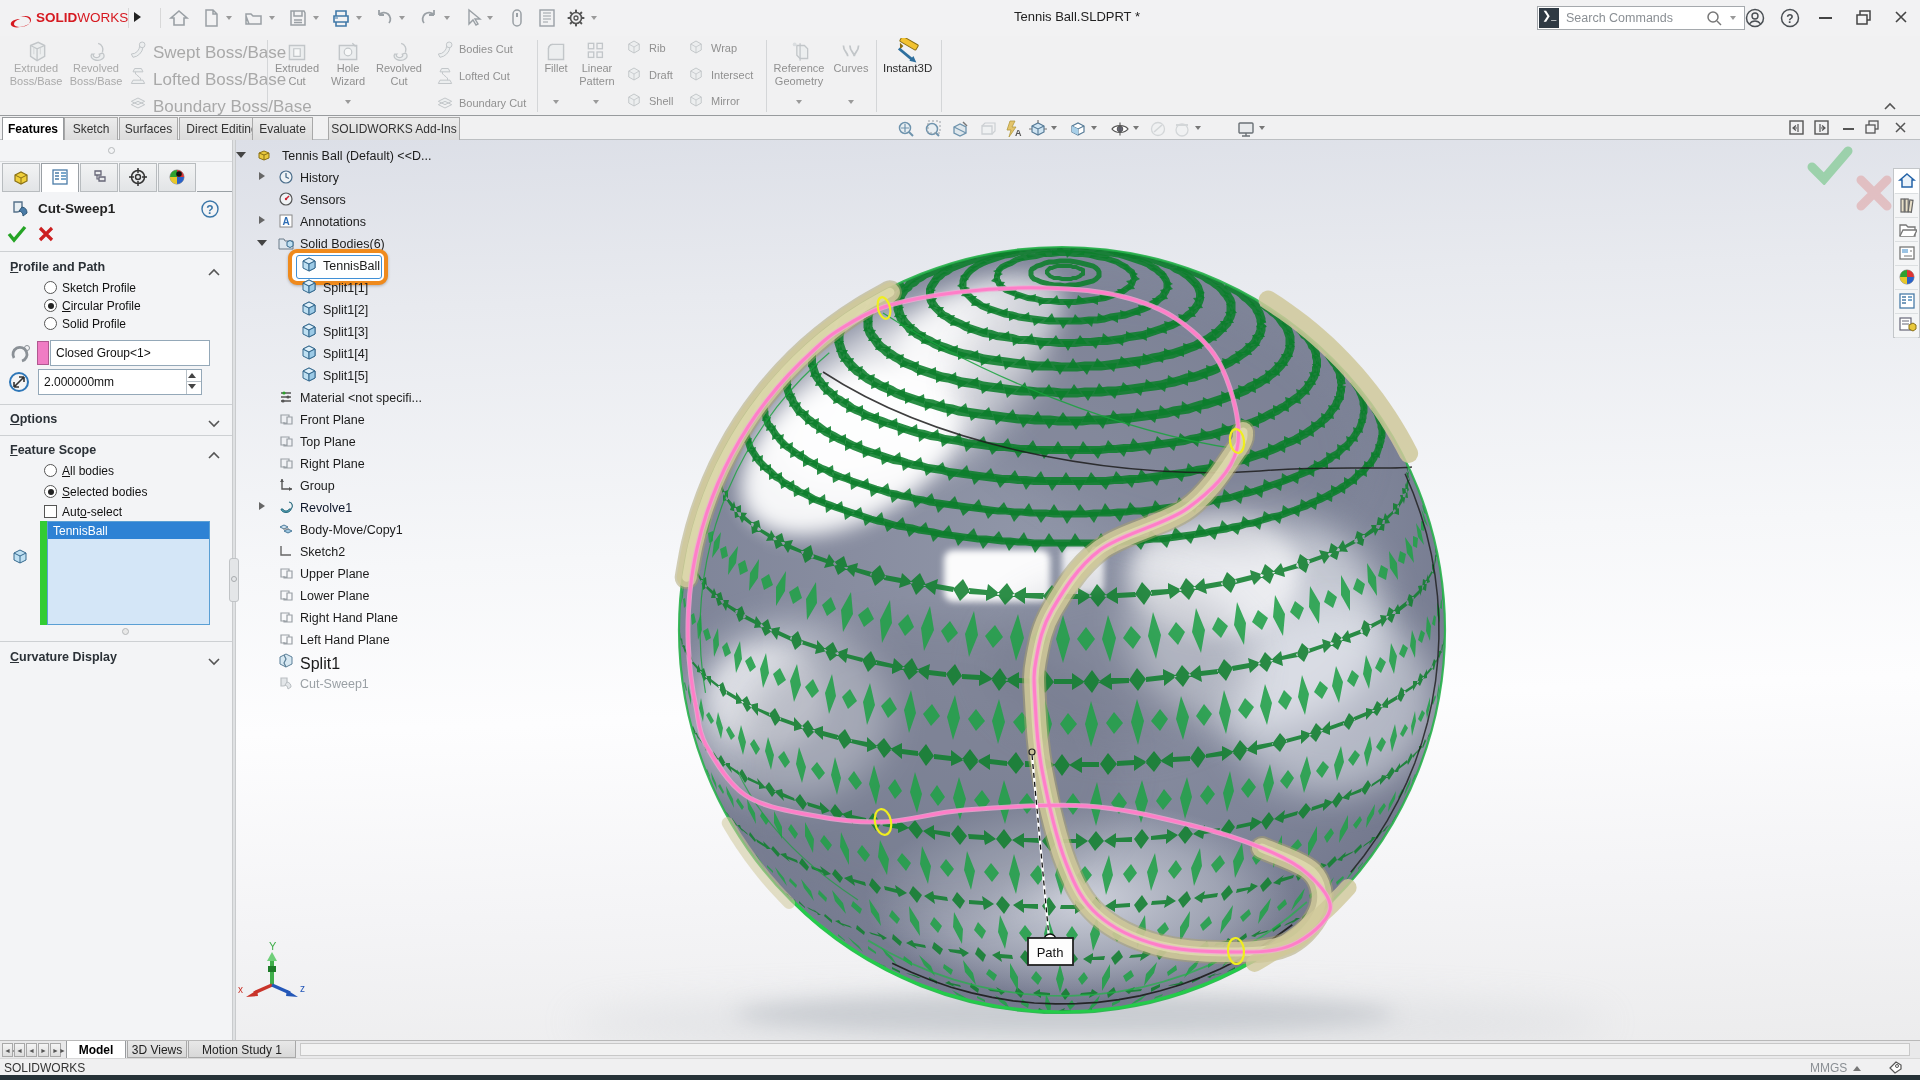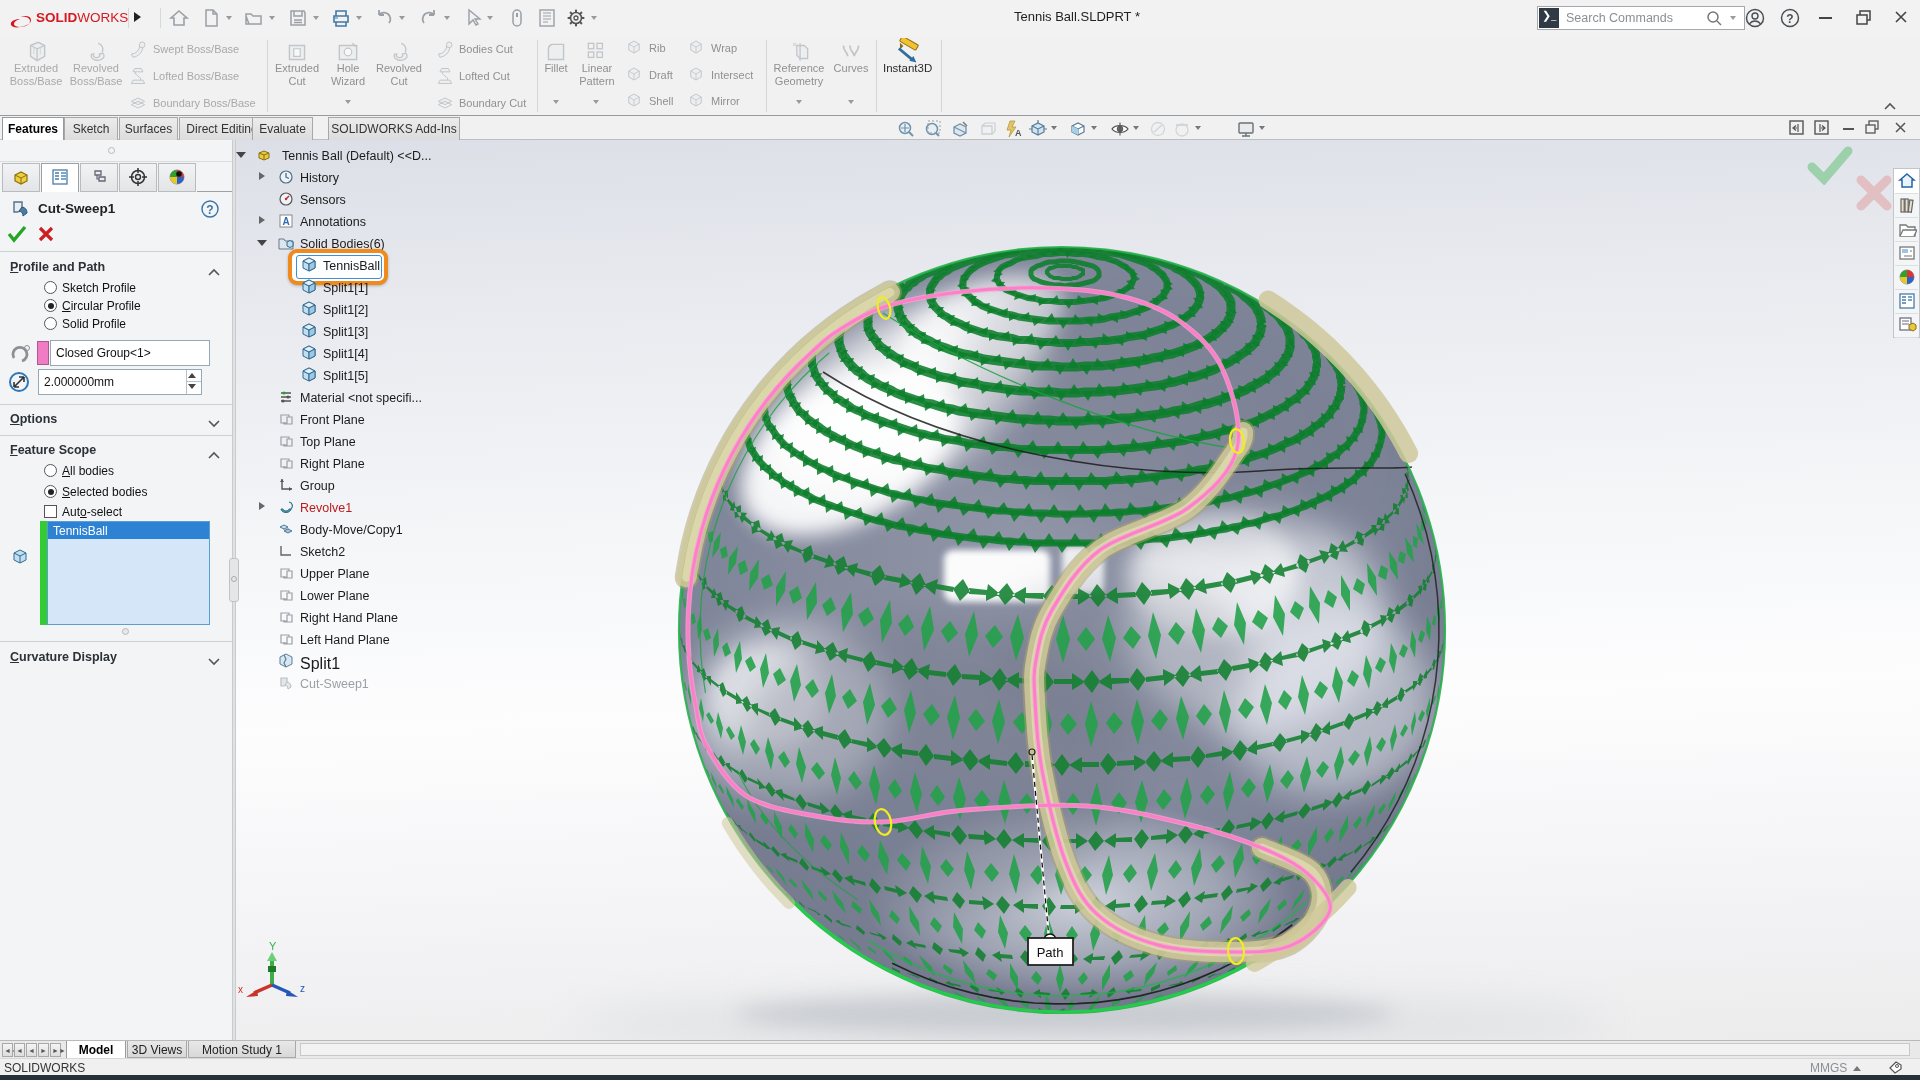--- a/index.html
+++ b/index.html
@@ -6,21 +6,21 @@
 #titlebar{position:absolute;left:0;top:0;width:1920px;height:36px;background:#f2f2f3}
 #ribbon{position:absolute;left:0;top:36px;width:1920px;height:80px;background:#f1f1f2;border-bottom:1px solid #989b9e}
 #tabrow{position:absolute;left:0;top:117px;width:1920px;height:23px;background:#f1f1f2;border-bottom:1px solid #bcbfc2}
 #main{position:absolute;left:0;top:140px;width:1920px;height:900px}
 #viewport{position:absolute;left:236px;top:0;width:1684px;height:900px;background:linear-gradient(178deg,#dcdfe7 0%,#e8eaef 18%,#f6f7f9 45%,#fdfdfe 62%,#f4f4f6 82%,#ececed 100%)}
 #panel{position:absolute;left:0;top:0;width:232px;height:900px;background:#f3f4f6}
 #splitter{position:absolute;left:232px;top:0;width:4px;height:900px;background:#dfe1e3;border-left:1px solid #c9cbcd;border-right:1px solid #c9cbcd}
 .sechead{font-weight:bold;font-size:12.5px;color:#2b3137}
 .gtxt{color:#a9a9a9;font-size:11px;text-align:center;line-height:12.5px}
 .gtxt2{color:#909090;font-size:11px;text-align:center;line-height:12.5px}
-.stxt{color:#a9a9a9;font-size:11px;white-space:nowrap}
+.stxt{color:#a9a9a9;font-size:17px;white-space:nowrap}
 .stxt2{color:#909090;font-size:11px;white-space:nowrap}
 #modeltabs{position:absolute;left:0;top:1040px;width:1920px;height:18px;background:#e9e9ea;border-top:1px solid #b9b9b9}
 #statusbar{position:absolute;left:0;top:1058px;width:1920px;height:17px;background:#f0f0f1;border-top:1px solid #d8d8d8}
 #darkstrip{position:absolute;left:0;top:1075px;width:1920px;height:5px;background:#263238}
 .vline{position:absolute;top:4px;height:72px;width:1px;background:#d4d6d8}
 .caret{position:absolute;width:0;height:0;border-left:3.5px solid transparent;border-right:3.5px solid transparent;border-top:4px solid #9a9a9a}
 .tab{position:absolute;top:0;height:23px;background:linear-gradient(#ececec,#dcdcdc);border:1px solid #a8a8a8;border-bottom:none;font-size:12px;color:#333;text-align:center;padding-top:4px}
 .radio{position:absolute;width:13px;height:13px;border:1px solid #555;border-radius:50%;background:#fff}
 .radio.sel:after{content:"";position:absolute;left:2.5px;top:2.5px;width:6px;height:6px;border-radius:50%;background:#222}
 label.lbl{position:absolute;font-size:12px;color:#111;white-space:nowrap}
@@ -754,21 +754,21 @@
         </g>
       </svg></div>
     <div style="position:absolute;left:300px;top:339px;font-size:12.5px;color:#1b1b1b;white-space:nowrap">Group</div>
     <div style="position:absolute;left:259px;top:362px;width:0;height:0;border-top:4.5px solid transparent;border-bottom:4.5px solid transparent;border-left:6px solid #666"></div>
     <div style="position:absolute;left:278px;top:359px;width:16px;height:16px"><svg width="16" height="16" viewBox="0 0 16 16" style="">
         <g transform="scale(1.000)">
           <path d="M3 10 a5 3.5 0 1 0 10 0 l-2 0 a3 2 0 1 1 -6 0 Z" fill="#47a0b4" stroke="#2d6d80" stroke-width="1"></path>
           <path d="M11 3 a4 4 0 0 1 2 7" fill="none" stroke="#2d6d80" stroke-width="1.2"></path>
         </g>
       </svg></div>
-    <div style="position:absolute;left:300px;top:361px;font-size:12.5px;color:#b91c1c;white-space:nowrap">Revolve1</div>
+    <div style="position:absolute;left:300px;top:361px;font-size:12.5px;color:#0f172a;white-space:nowrap">Revolve1</div>
     <div style="position:absolute;left:278px;top:381px;width:16px;height:16px"><svg width="16" height="16" viewBox="0 0 16 16" style="">
         <g transform="scale(1.000)">
           <path d="M2 6 l4 -2 4 2 -4 2 Z" fill="#cfe2ef" stroke="#4a7a9b" stroke-width="1"></path>
           <path d="M6 10 l4 -2 4 2 -4 2 Z" fill="#9fc8e2" stroke="#4a7a9b" stroke-width="1"></path>
           <path d="M5 8 l6 0" stroke="#888" stroke-width="1"></path>
         </g>
       </svg></div>
     <div style="position:absolute;left:300px;top:383px;font-size:12.5px;color:#1b1b1b;white-space:nowrap">Body-Move/Copy1</div>
     <div style="position:absolute;left:278px;top:403px;width:16px;height:16px"><svg width="16" height="16" viewBox="0 0 16 16" style="">
         <g transform="scale(1.000)">

